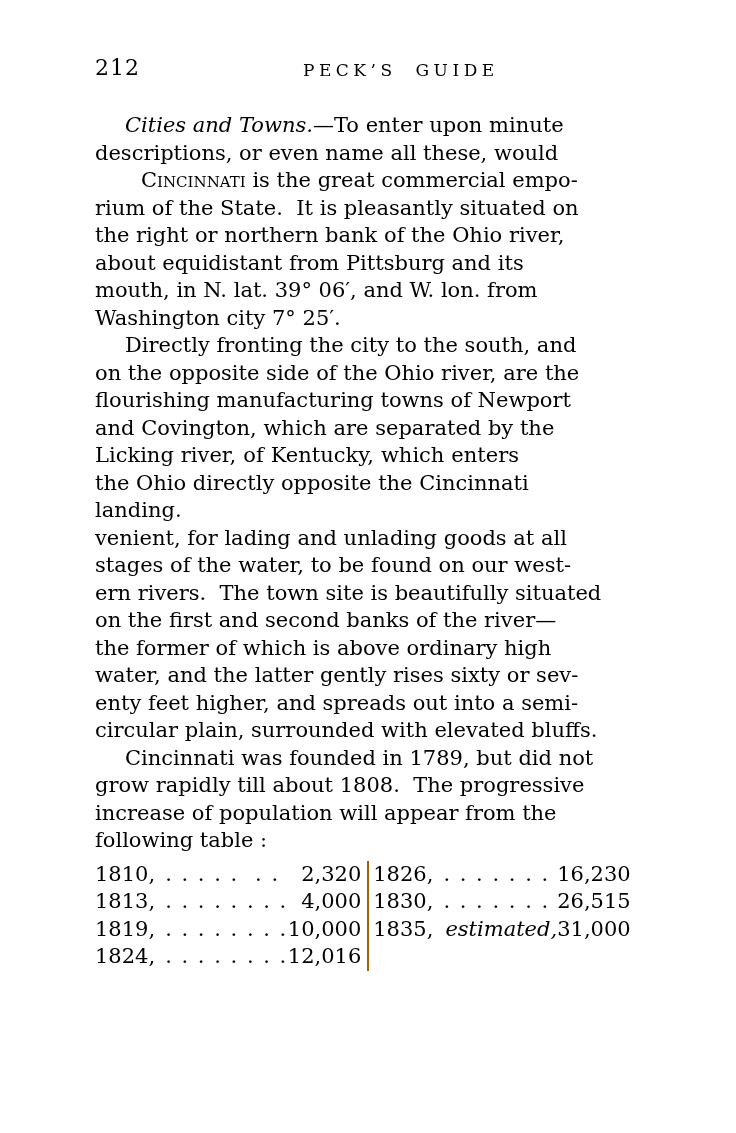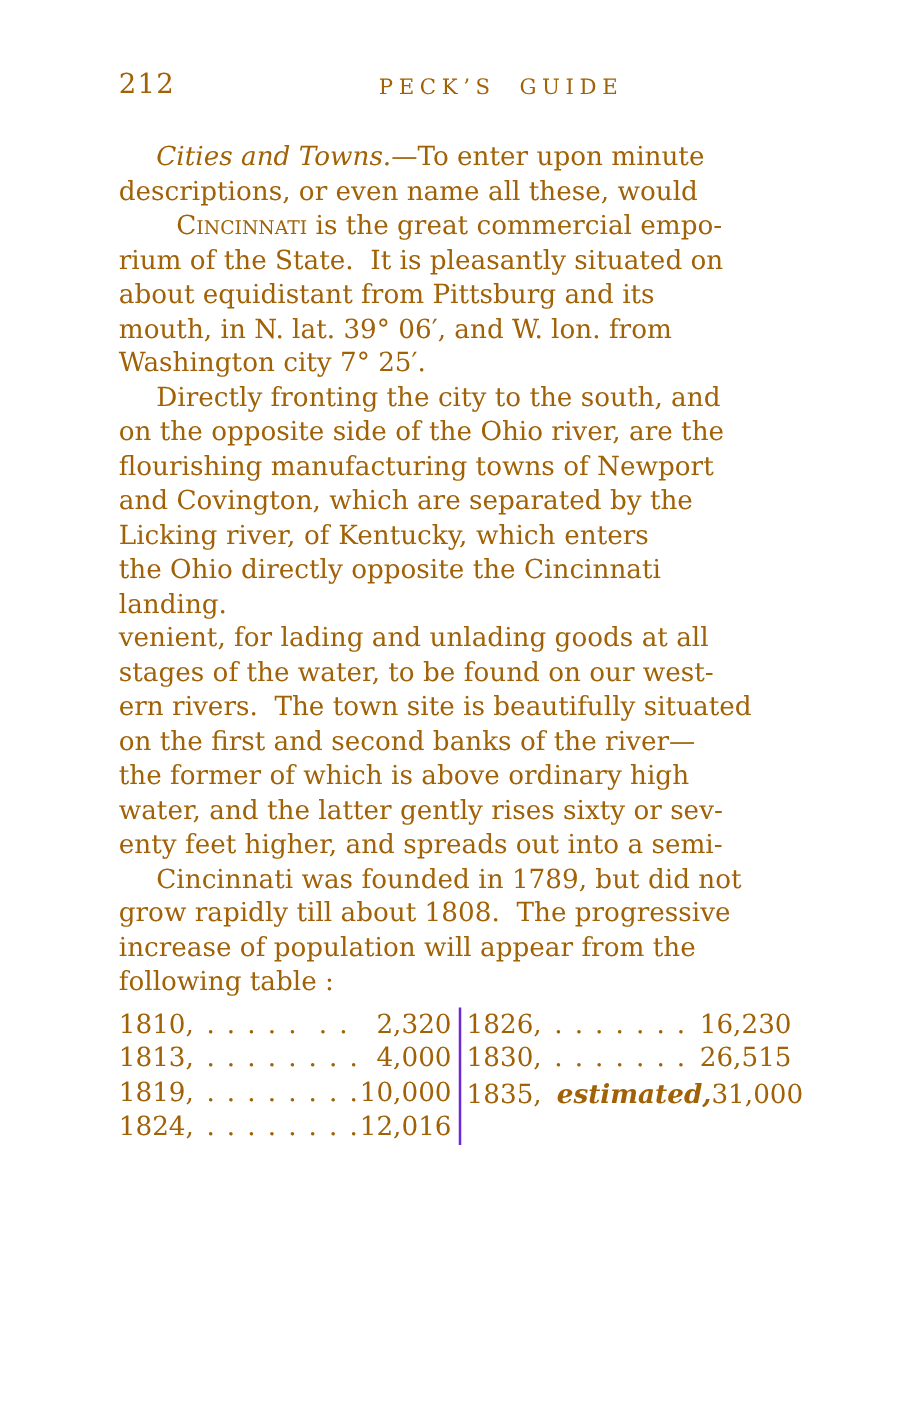--- a/index.html
+++ b/index.html
@@ -6,21 +6,21 @@
   body {
     width: 736px; height: 1133px;
     background: #ffffff;
     overflow: hidden;
   }
   .page {
     box-sizing: border-box;
     width: 592px; height: 1133px;
     padding: 55px 73px 0 95px;
     font-family: "DejaVu Serif", serif;
-    color: #a16207;
+    color: #000000;
     -webkit-font-smoothing: antialiased;
   }
   .header { position: relative; height: 30px; }
   .page-number { font-size: 22px; letter-spacing: 1px; }
   .running-title {
     position: absolute; left: 208px; top: 5px;
     font-size: 17px; font-weight: 400;
     letter-spacing: 4.5px; word-spacing: 9px;
   }
   .body-text { margin-top: 27px; }
@@ -34,51 +34,52 @@
   .line.last { text-align-last: left; }
   .italic { font-style: italic; }
   .smallcaps { font-variant: small-caps; margin-left: 16px; }
 
   .ptable {
     display: flex;
     margin-top: 6px;
     font-size: 21px; line-height: 27.5px;
   }
   .tcol { box-sizing: border-box; }
-  .tcol.left  { width: 277px; border-right: 2px solid #6d28d9; padding-right: 6px; }
+  .tcol.left  { width: 277px; border-right: 2px solid #a16207; padding-right: 6px; }
   .tcol.right { width: 264px; padding-left: 4px; }
   .trow { display: flex; align-items: baseline; }
   .trow .year { flex: none; }
   .trow .leader {
     flex: 1 1 auto;
     padding-left: 10px;
     letter-spacing: 1.5px;
     white-space: pre;
     overflow: hidden;
   }
-  .trow .rowlabel { flex: none; padding-left: 12px; font-weight: bold; }
+  .trow .rowlabel { flex: none; padding-left: 12px; }
   .trow .value { flex: none; margin-left: auto; }
 </style>
 </head>
 <body>
 
 <div class="page">
   <div class="header">
     <span class="page-number">212</span>
     <span class="running-title">PECK’S GUIDE</span>
   </div>
 
   <div class="body-text">
       <div class="paragraph">
         <div class="line first"><span class="italic">Cities and Towns.</span><span>—To enter upon minute</span></div>
         <div class="line"><span>descriptions, or even name all these, would</span></div>
       </div>
       <div class="paragraph">
         <div class="line first"><span class="smallcaps">Cincinnati</span><span> is the great commercial empo-</span></div>
         <div class="line"><span>rium of the State.&nbsp; It is pleasantly situated on</span></div>
+        <div class="line"><span>the right or northern bank of the Ohio river,</span></div>
         <div class="line"><span>about equidistant from Pittsburg and its</span></div>
         <div class="line"><span>mouth, in N. lat. 39° 06′, and W. lon. from</span></div>
         <div class="line last"><span>Washington city 7° 25′.</span></div>
       </div>
       <div class="paragraph">
         <div class="line first"><span>Directly fronting the city to the south, and</span></div>
         <div class="line"><span>on the opposite side of the Ohio river, are the</span></div>
         <div class="line"><span>flourishing manufacturing towns of Newport</span></div>
         <div class="line"><span>and Covington, which are separated by the</span></div>
         <div class="line"><span>Licking river, of Kentucky, which enters</span></div>
@@ -86,20 +87,21 @@
         <div class="line last"><span>landing.</span></div>
       </div>
       <div class="paragraph">
         <div class="line"><span>venient, for lading and unlading goods at all</span></div>
         <div class="line"><span>stages of the water, to be found on our west-</span></div>
         <div class="line"><span>ern rivers.&nbsp; The town site is beautifully situated</span></div>
         <div class="line"><span>on the first and second banks of the river—</span></div>
         <div class="line"><span>the former of which is above ordinary high</span></div>
         <div class="line"><span>water, and the latter gently rises sixty or sev-</span></div>
         <div class="line"><span>enty feet higher, and spreads out into a semi-</span></div>
+        <div class="line last"><span>circular plain, surrounded with elevated bluffs.</span></div>
       </div>
       <div class="paragraph">
         <div class="line first"><span>Cincinnati was founded in 1789, but did not</span></div>
         <div class="line"><span>grow rapidly till about 1808.&nbsp; The progressive</span></div>
         <div class="line"><span>increase of population will appear from the</span></div>
         <div class="line last"><span>following table :</span></div>
       </div>
     </div>
 
   <div class="ptable">

